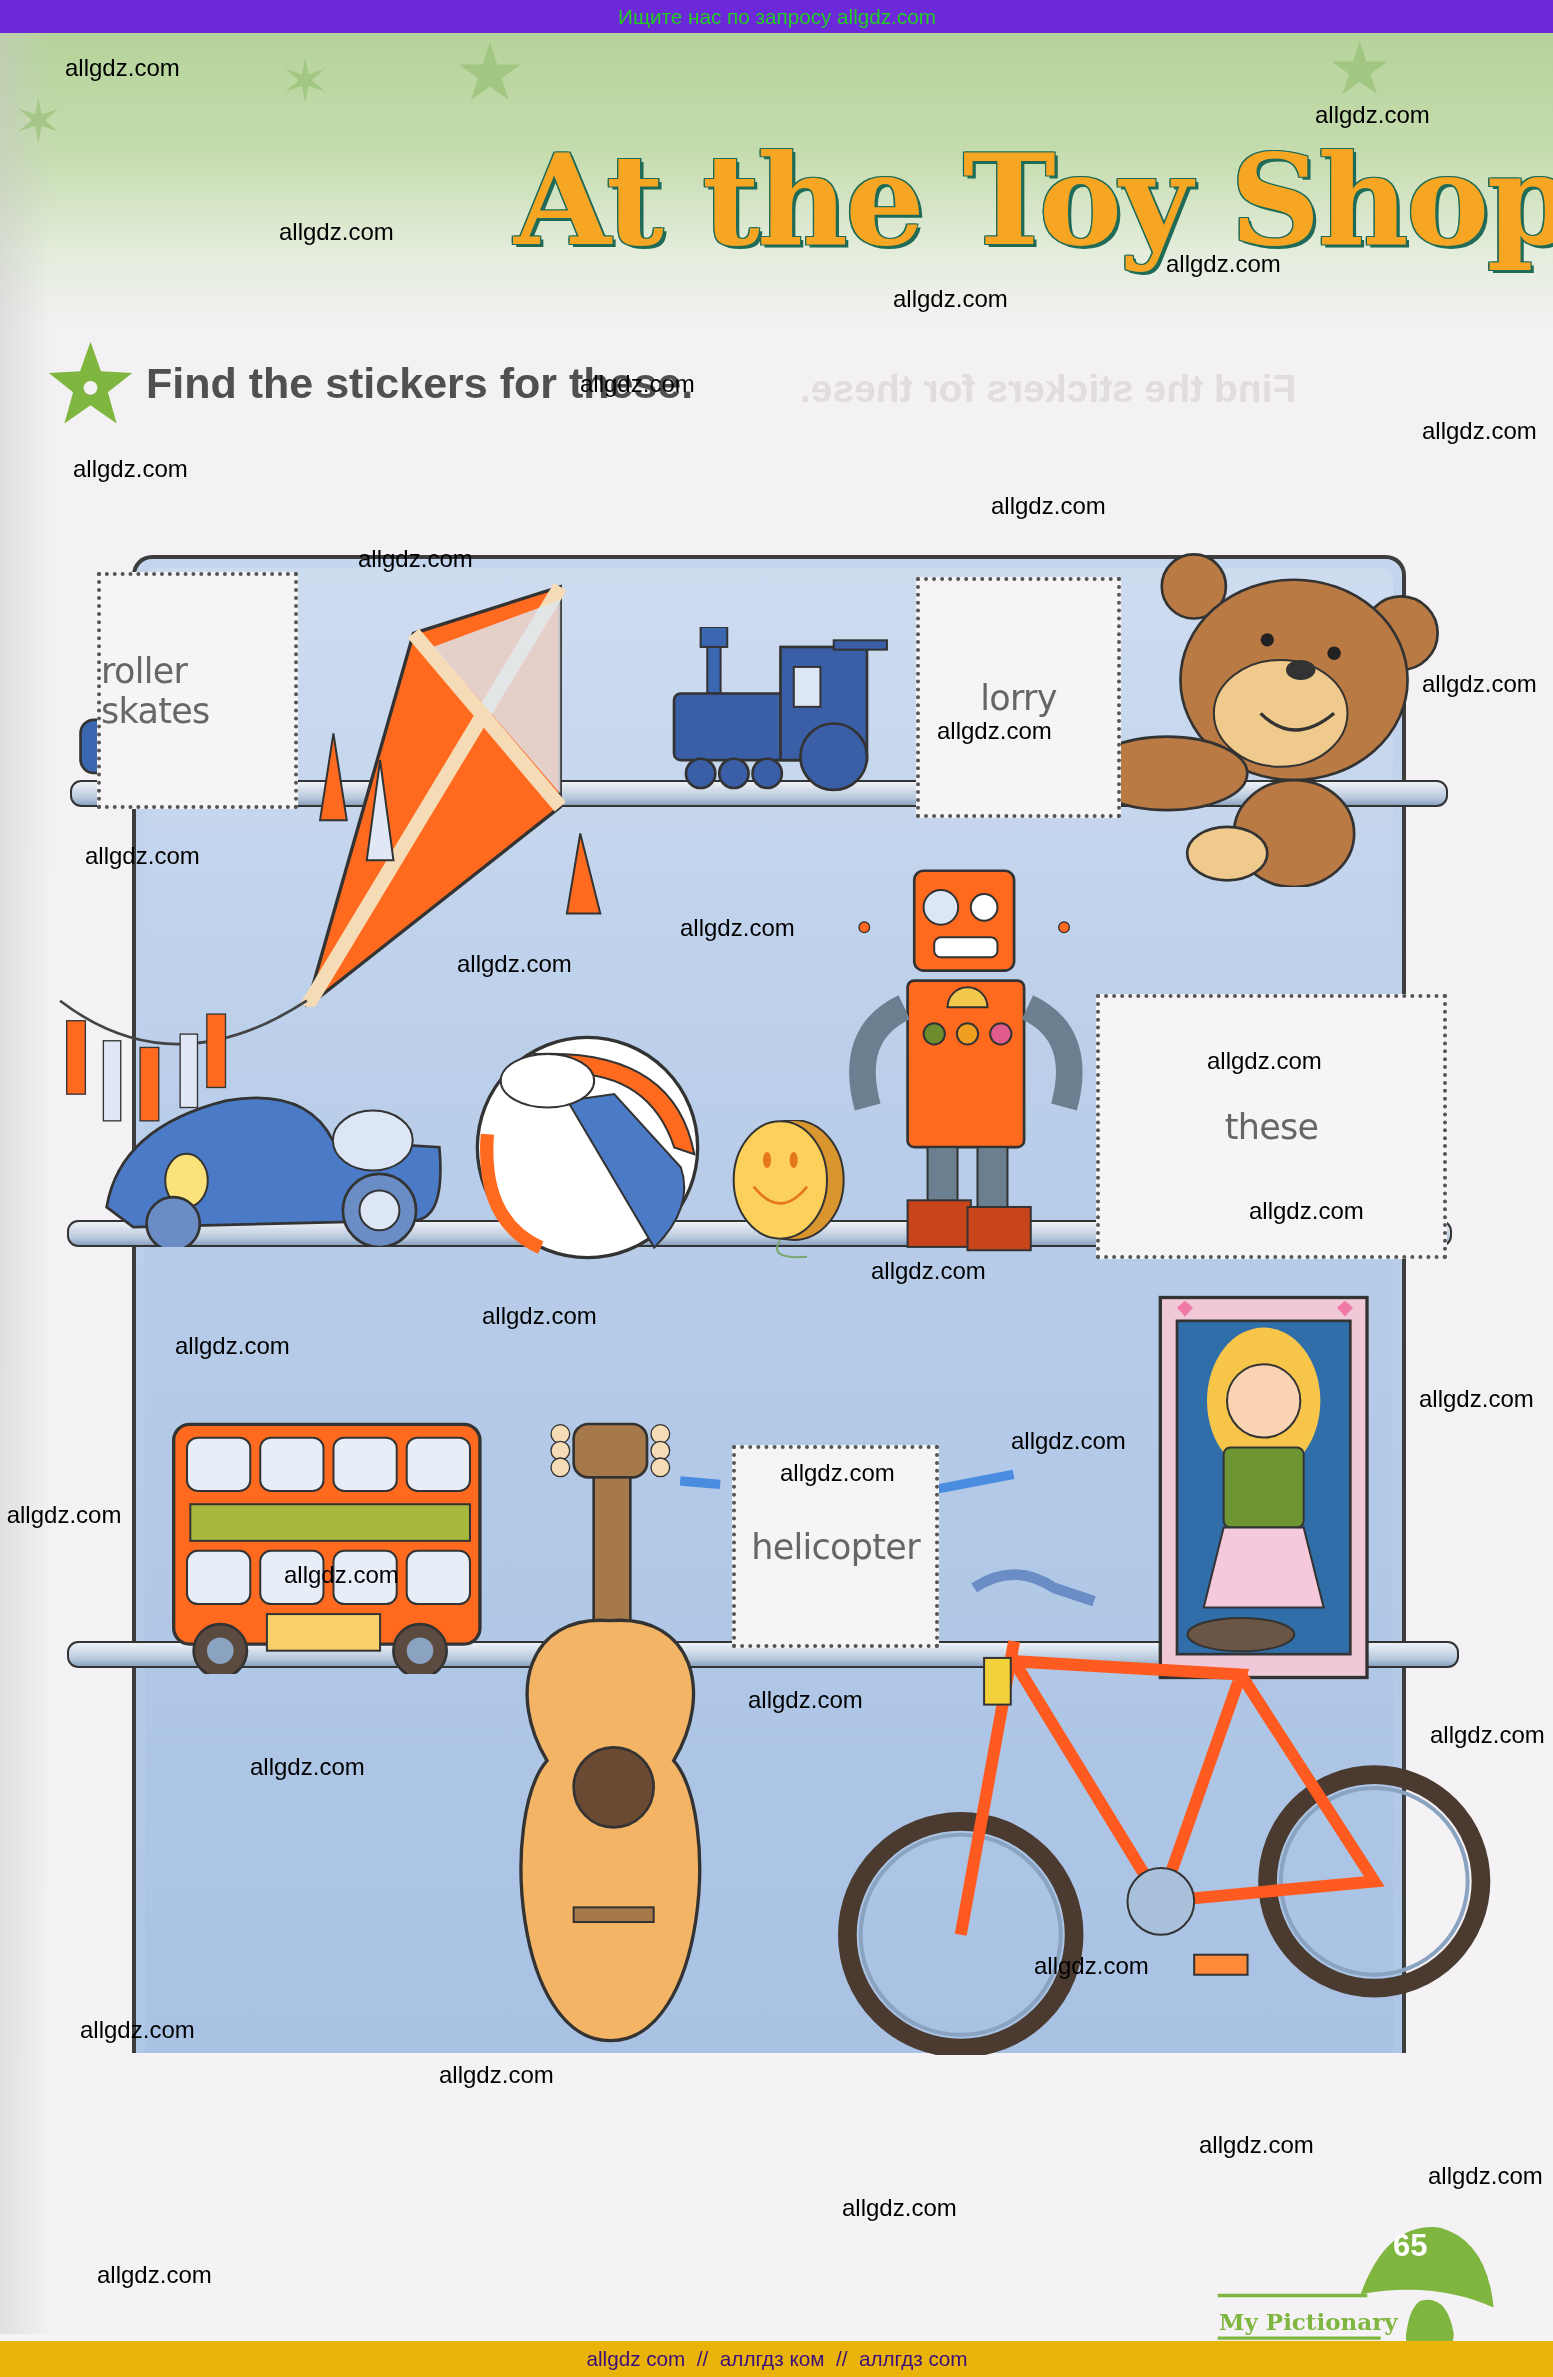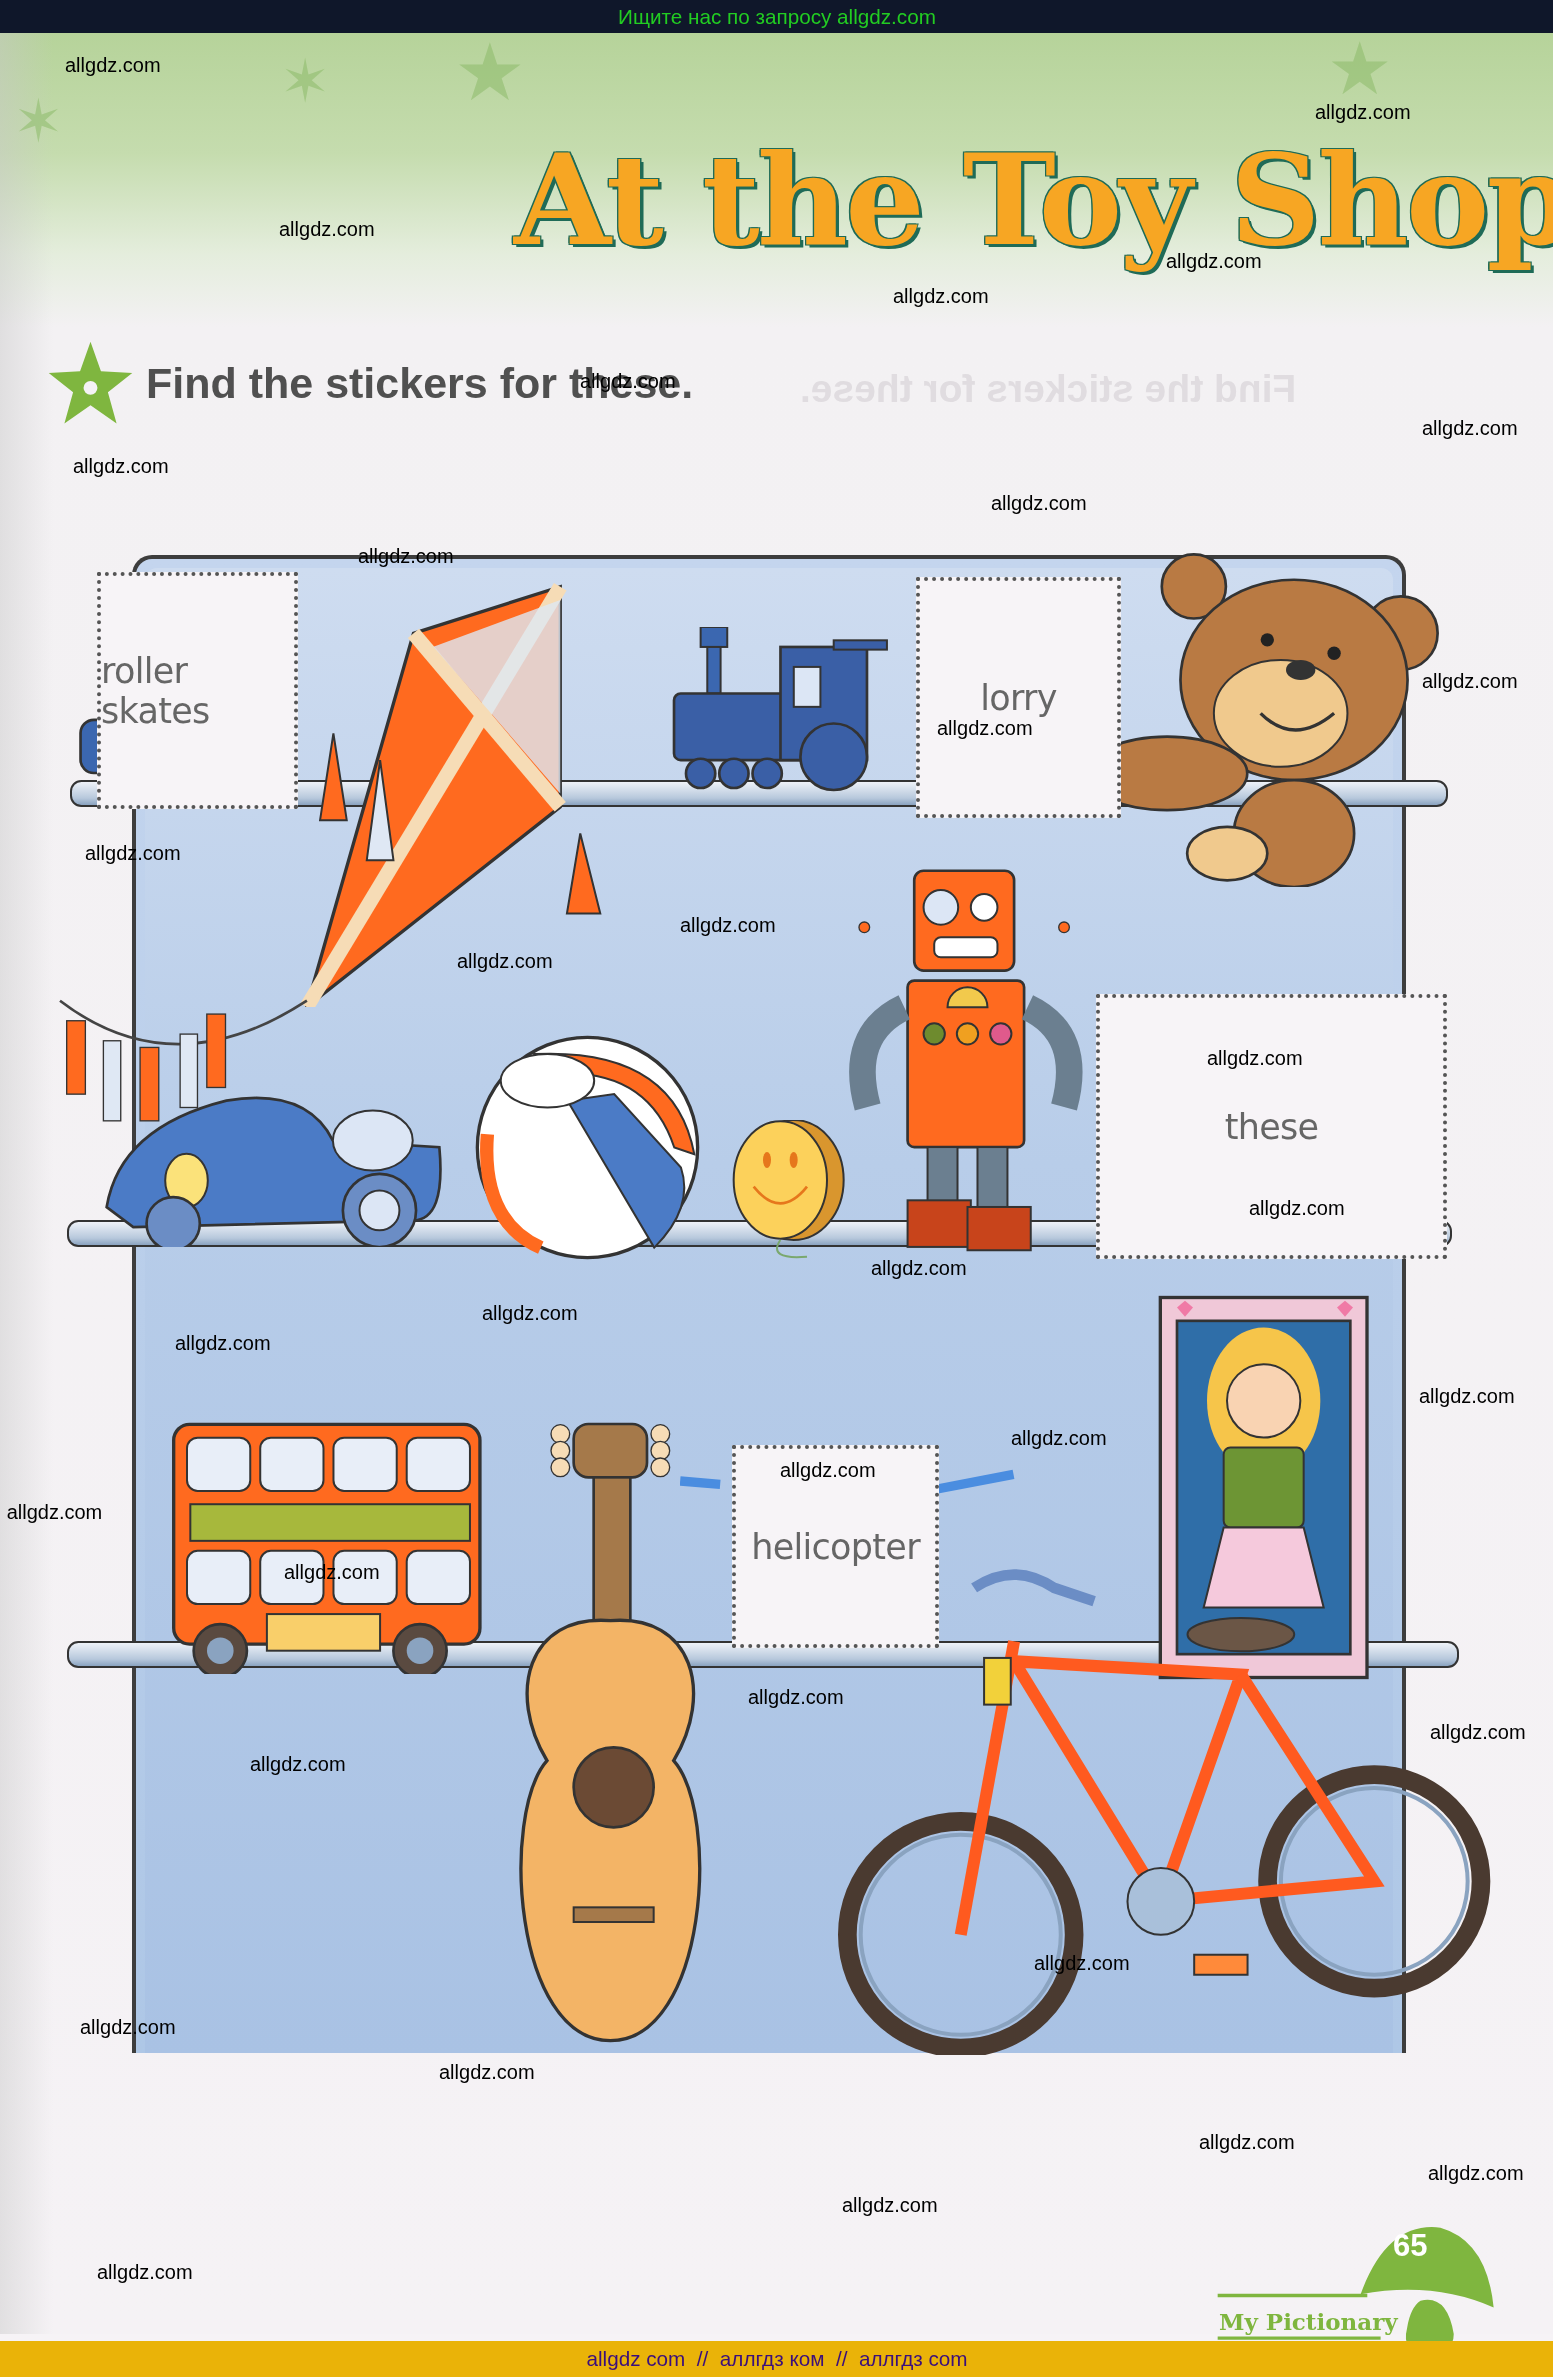--- a/index.html
+++ b/index.html
@@ -3,21 +3,21 @@
 <meta charset="utf-8">
 <style>
   html, body { margin: 0; padding: 0; }
   body {
     width: 1554px; height: 2377px; position: relative; overflow: hidden;
     background: #f6f3f6;
     font-family: "Liberation Sans", sans-serif;
   }
   .topbar {
     position: absolute; left: 0; top: 0; width: 1554px; height: 33px;
-    background: #0f172a; text-align: center;
+    background: #6d28d9; text-align: center;
   }
   .topbar span { color: #22cc22; font-size: 20.7px; line-height: 33px; }
   .page {
     position: absolute; left: 0; top: 33px; width: 1554px; height: 2301px;
     background: linear-gradient(180deg, #b6d39a 0px, #c5dcae 120px, #e4eddc 220px, #f3f1f3 294px, #f5f2f5 100%);
   }
   .page::before {
     content: ""; position: absolute; left: 0; top: 0; width: 53px; height: 100%;
     background: linear-gradient(90deg, rgba(200,200,200,0.45), rgba(255,255,255,0));
   }
@@ -61,21 +61,21 @@
   .sticker {
     position: absolute; background: #f7f4f7;
     border: 4px dotted #555;
     display: flex; align-items: center; justify-content: center;
   }
   .sticker span {
     font-family: "DejaVu Sans", sans-serif; font-size: 35px; color: #666;
     letter-spacing: -0.7px;
   }
   .wm {
-    position: absolute; font-family: "Liberation Sans", sans-serif; font-size: 20px; color: #000;
+    position: absolute; font-family: "Liberation Sans", sans-serif; font-size: 24px; color: #000;
     white-space: nowrap;
   }
   .toy { position: absolute; }
   .footer-logo { position: absolute; left: 1214px; top: 2188px; width: 280px; height: 133px; }
   .bottombar {
     position: absolute; left: 0; top: 2341px; width: 1554px; height: 36px;
     background: #eab308; text-align: center;
   }
   .bottombar span { color: #3b0f7c; font-size: 20.7px; line-height: 36px; }
 </style>

